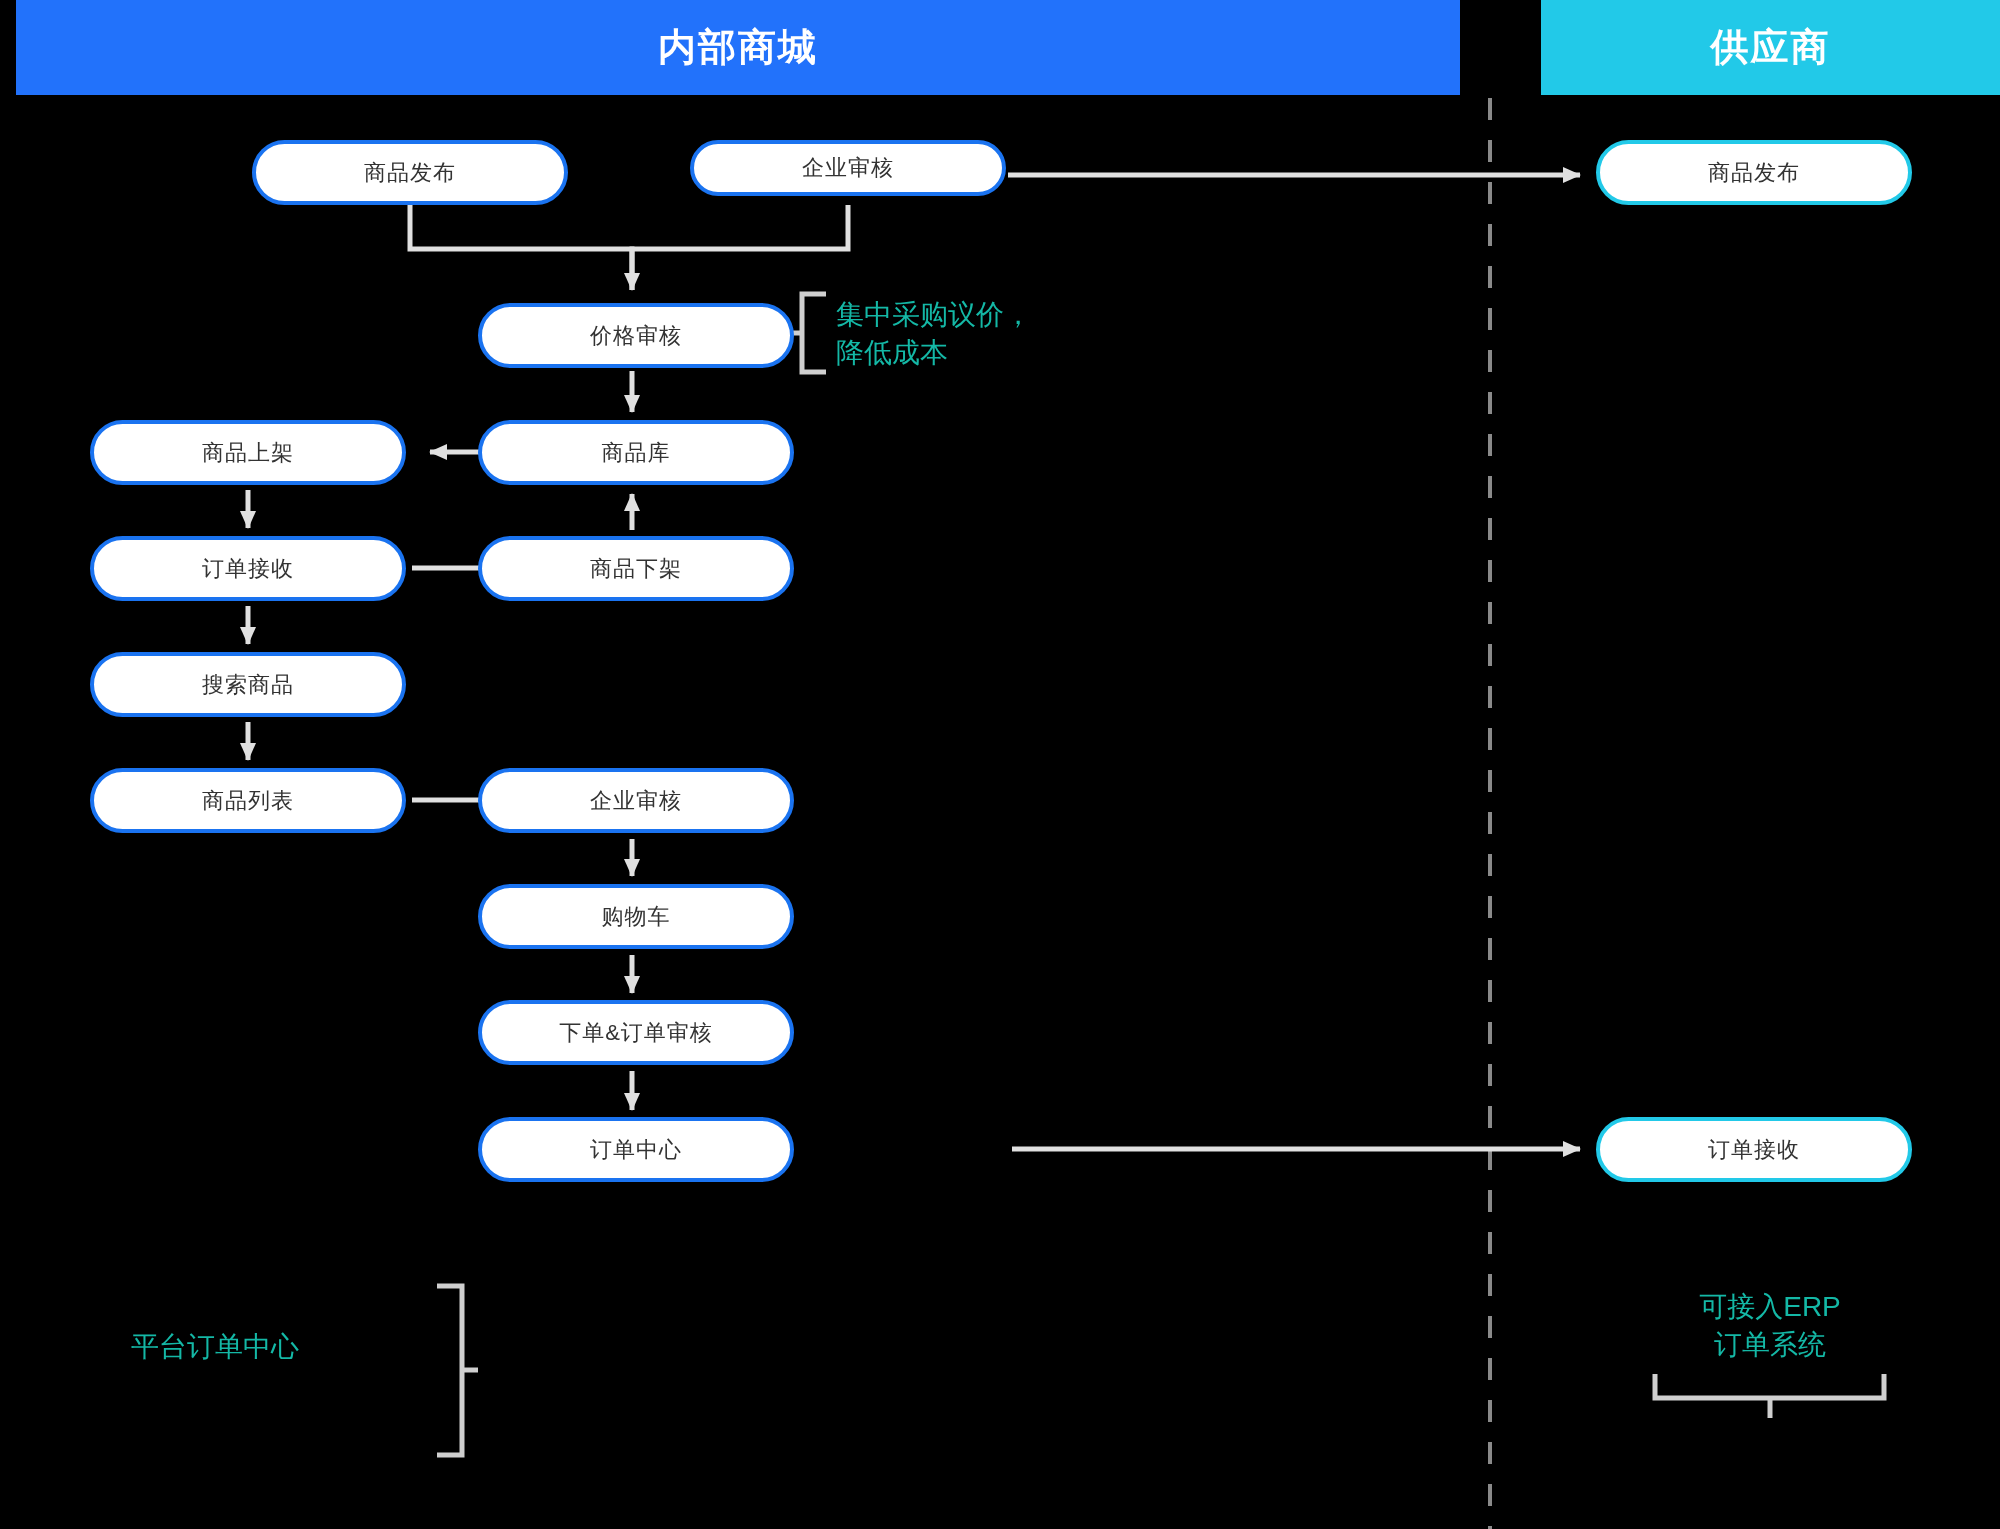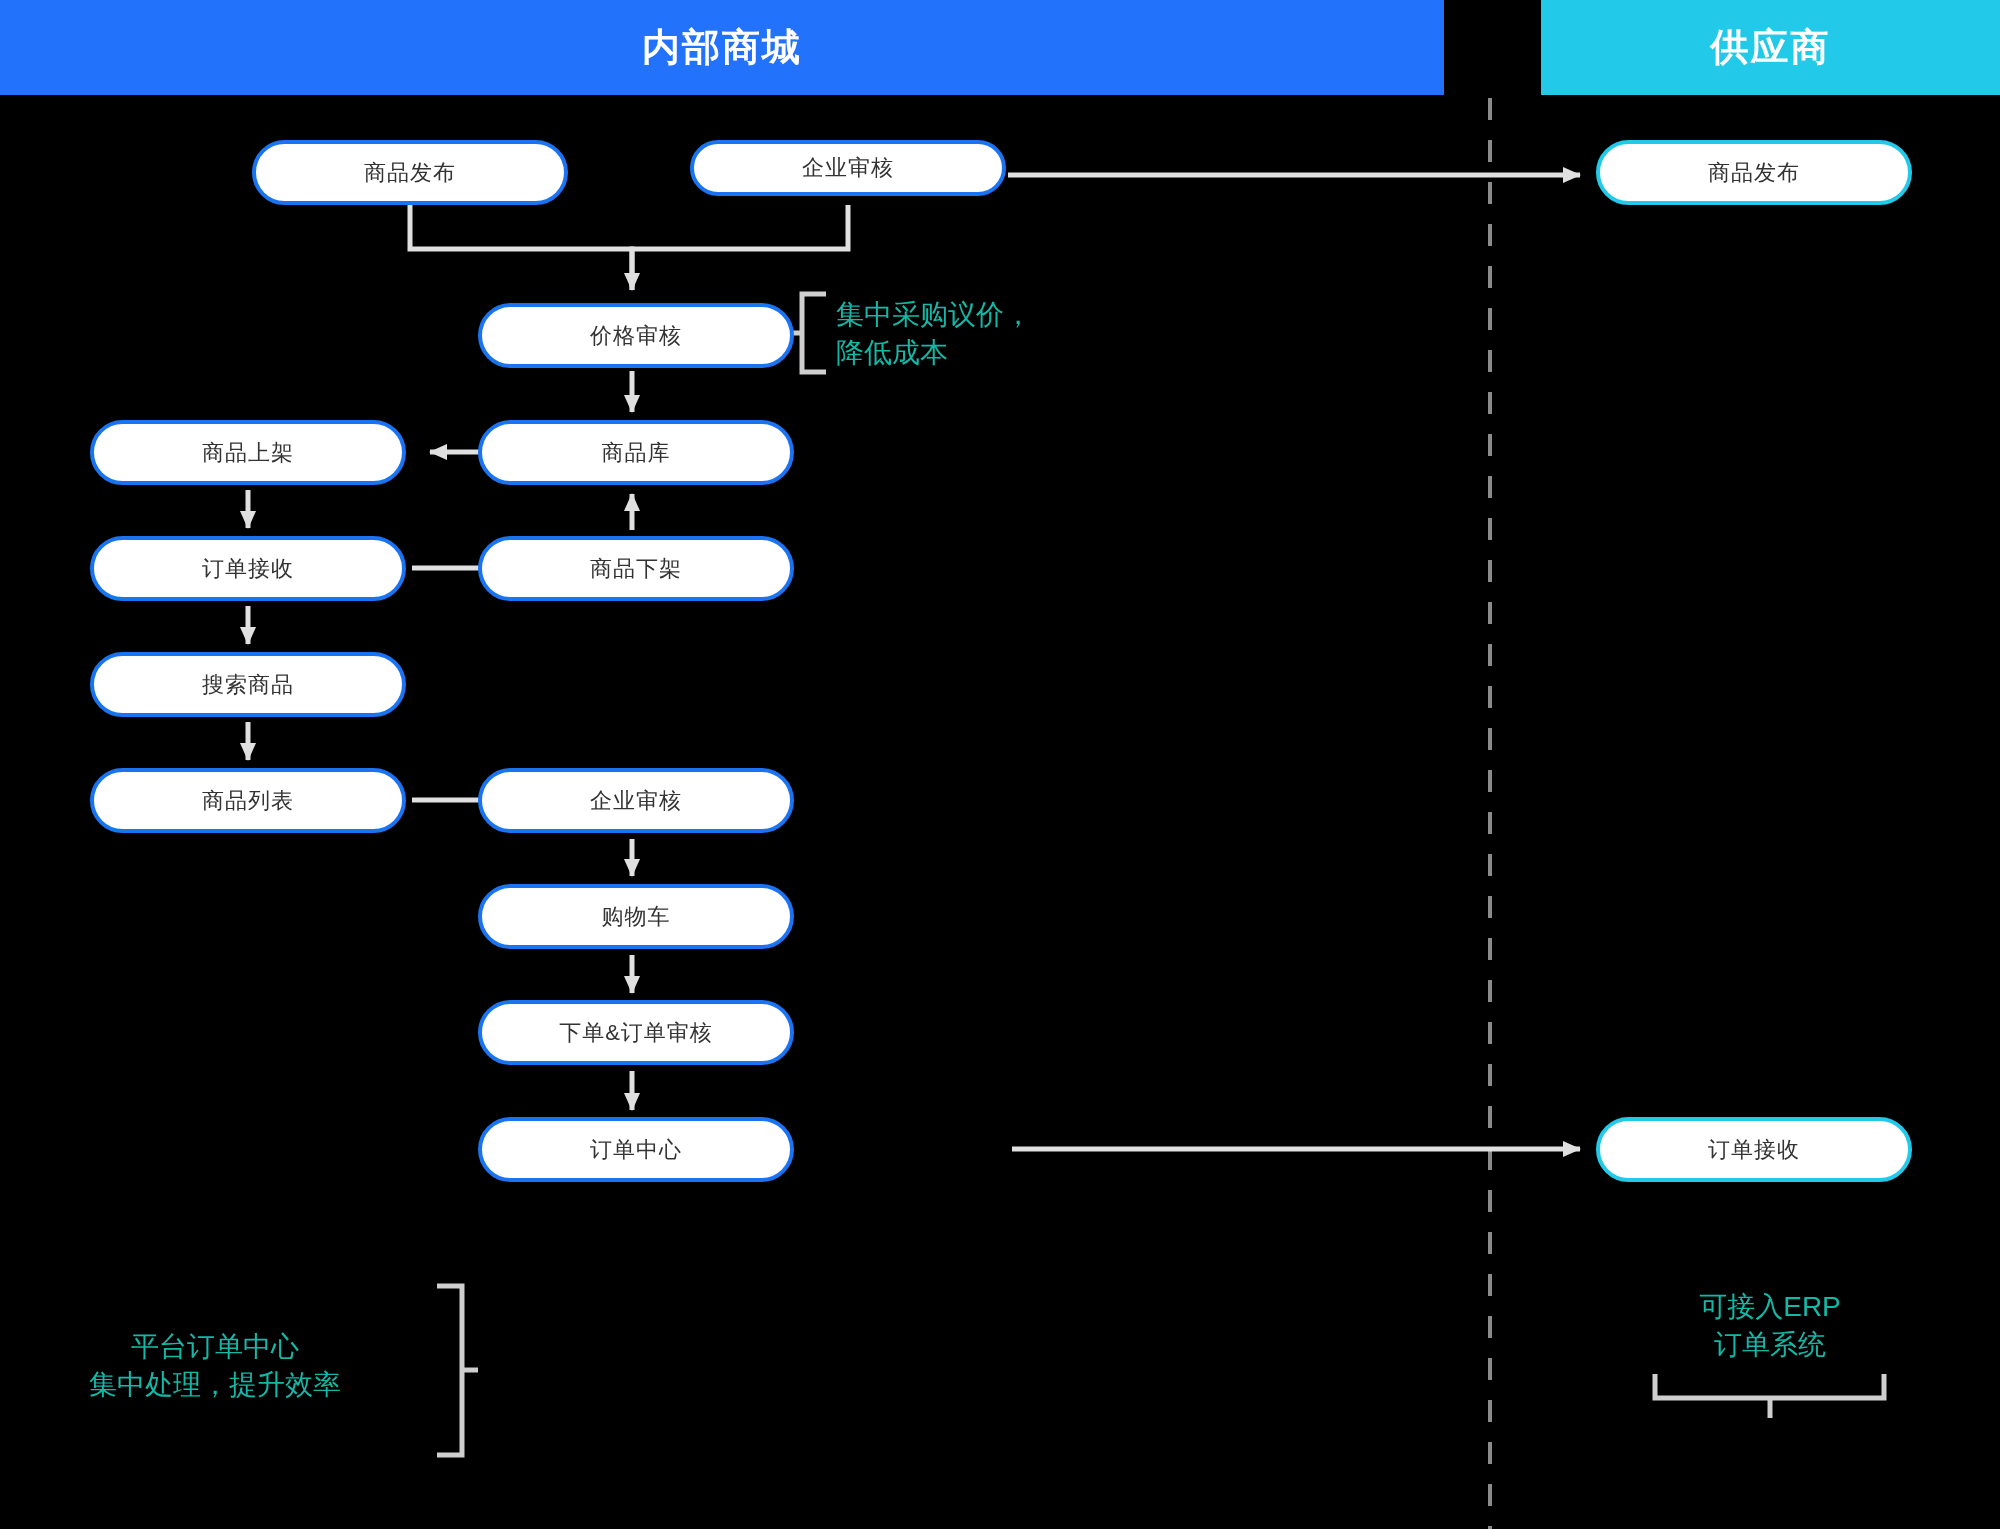--- a/index.html
+++ b/index.html
@@ -26,21 +26,21 @@
     height: 95px;
     display: flex;
     align-items: center;
     justify-content: center;
     color: #ffffff;
     font-size: 38px;
     font-weight: bold;
     letter-spacing: 2px;
   }
   #lane-internal {
-    left: 0;
+    left: 16px;
     width: 1444px;
     background: #2272fb;
   }
   #lane-supplier {
     left: 1541px;
     width: 459px;
     background: #22c9e8;
   }
   
   .node {
@@ -206,21 +206,20 @@
     <span>订单接收</span>
   </div>
 
   <div class="annot" style="left:836px; top:296px;">
     <div>集中采购议价，</div>
     <div>降低成本</div>
   </div>
 
   <div class="annot right-align" style="left:0px; top:1328px; width:430px;">
     <div>平台订单中心</div>
-    <div>集中处理，提升效率</div>
   </div>
 
   <div class="annot center-align" style="left:1620px; top:1288px; width:300px;">
     <div>可接入ERP</div>
     <div>订单系统</div>
   </div>
 
 </div>
 
 </body></html>

